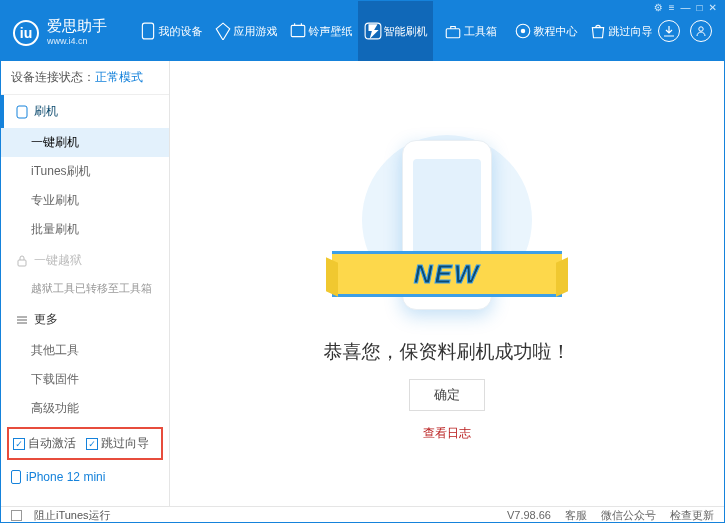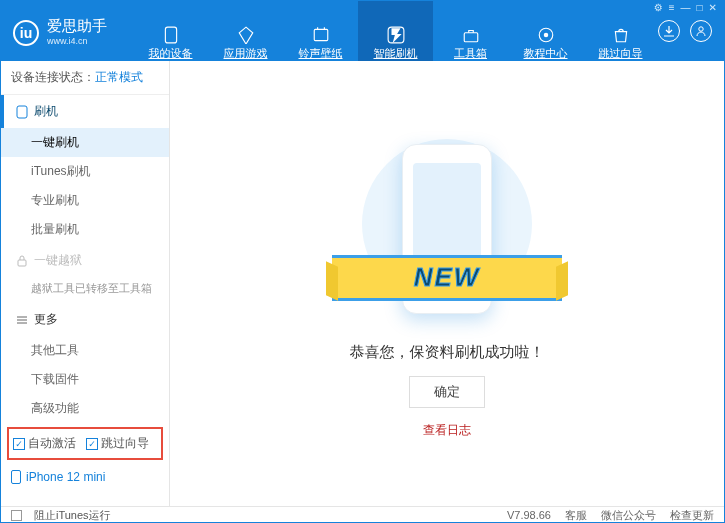--- a/index.html
+++ b/index.html
@@ -4,21 +4,21 @@
 <style>
 * { margin: 0; padding: 0; box-sizing: border-box; font-family: "Microsoft YaHei", sans-serif; }
 body { background: #fff; width: 725px; height: 523px; border: 1px solid #1582db; }
 .header { background: #1582db; color: #fff; height: 60px; display: flex; align-items: center; padding: 0 12px; }
 .logo-block { display: flex; align-items: flex-end; gap: 8px; min-width: 120px; }
 .logo-circle { width: 26px; height: 26px; border: 2px solid #fff; border-radius: 50%; display: flex; align-items: center; justify-content: center; font-size: 14px; font-weight: bold; }
 .logo-text { display: flex; flex-direction: column; }
 .logo-text .main { font-size: 15px; font-weight: 500; }
 .logo-text .sub { font-size: 9px; opacity: .85; }
 .nav { display: flex; flex: 1; height: 100%; }
-.nav-item { flex: 1; display: flex; flex-direction: column; align-items: center; justify-content: flex-end; gap: 2px; font-size: 11px; cursor: pointer; text-decoration: underline; }
+.nav-item { flex: 1; display: flex; align-items: center; justify-content: center; gap: 2px; font-size: 11px; cursor: pointer; }
 .nav-item.active { background: #1068b8; }
 .nav-item .ico { width: 18px; height: 18px; }
 .hdr-right { display: flex; align-items: center; gap: 10px; }
 .hdr-icons-top { position: absolute; top: 2px; right: 8px; display: flex; gap: 6px; font-size: 10px; color: #cfe8fb; }
 .hdr-icons-top span { cursor: pointer; }
 .circle-btn { width: 22px; height: 22px; border: 1px solid #fff; border-radius: 50%; display: flex; align-items: center; justify-content: center; cursor: pointer; }
 .body { display: flex; height: 445px; }
 .sidebar { width: 169px; border-right: 1px solid #e5e5e5; display: flex; flex-direction: column; font-size: 12px; }
 .conn { padding: 8px 10px; color: #555; border-bottom: 1px solid #eee; }
 .conn .st { color: #1582db; }
@@ -34,21 +34,21 @@
 .device .name { color: #1582db; font-size: 12px; display: flex; align-items: center; gap: 5px; cursor: pointer; }
 .main { flex: 1; display: flex; flex-direction: column; align-items: center; justify-content: center; gap: 14px; position: relative; }
 .phone-illust { width: 170px; height: 200px; position: relative; display: flex; align-items: center; justify-content: center; }
 .circle-bg { width: 170px; height: 170px; border-radius: 50%; background: #eaf5fd; position: absolute; top: 10px; }
 .phone { width: 90px; height: 170px; background: #fff; border-radius: 14px; box-shadow: 0 6px 18px rgba(21,130,219,.25); position: relative; z-index: 2; border: 1px solid #e8eef3; }
 .phone::before { content:""; position:absolute; top:18px; left:10px; right:10px; bottom:18px; background:#e3f1fc; border-radius:4px; }
 .banner { position: absolute; bottom: 28px; left: -30px; right: -30px; height: 46px; background: #fdd84b; z-index: 3; display: flex; align-items: center; justify-content: center; font-weight: 800; font-size: 26px; color: #0c4a6e; font-style: italic; letter-spacing: 2px; border-top: 3px solid #3c9fe8; border-bottom: 3px solid #3c9fe8; -webkit-text-stroke: 1px #3c9fe8; }
 .banner::before, .banner::after { content:""; position:absolute; top:6px; width:12px; height:34px; background:#f0c830; }
 .banner::before { left:-6px; transform: skewY(25deg); }
 .banner::after { right:-6px; transform: skewY(-25deg); }
-.success-text { font-size: 15px; color: #333; }
+.success-text { font-size: 19px; color: #333; }
 .ok-btn { border: 1px solid #ddd; background:#fff; padding: 6px 24px; font-size: 13px; color:#444; cursor: pointer; }
 .log-link { font-size: 12px; color: #b91c1c; cursor: pointer; }
 .footer { height: 17px; border-top: 1px solid #e5e5e5; display: flex; align-items: center; font-size: 11px; color: #666; padding: 0 10px; gap: 14px; }
 .footer .sp { flex: 1; }
 .square { width: 11px; height: 11px; border: 1px solid #999; display:inline-block; }
 svg { display: block; }
 </style>
 </head>
 <body>
 

